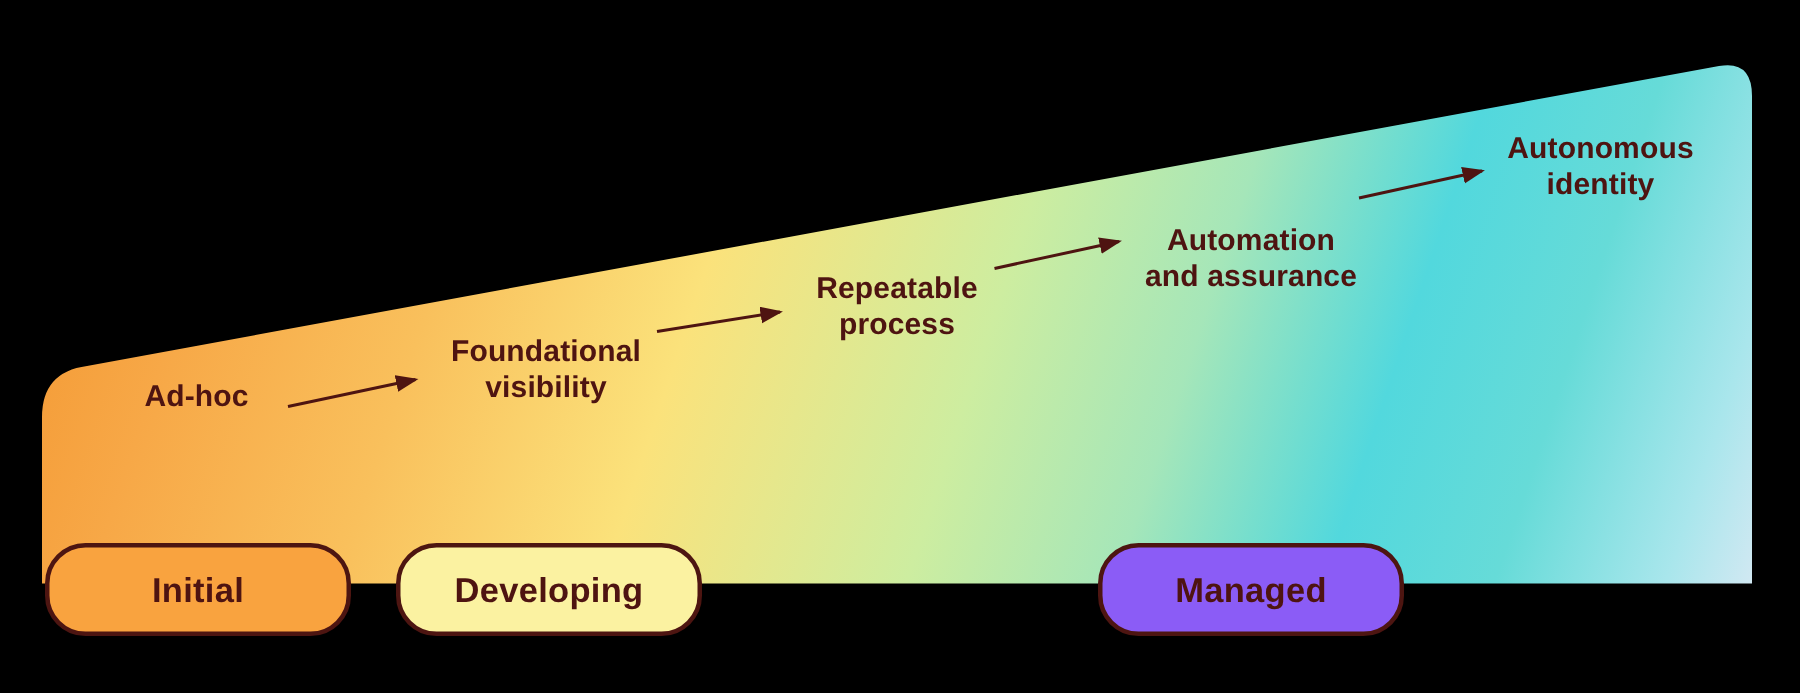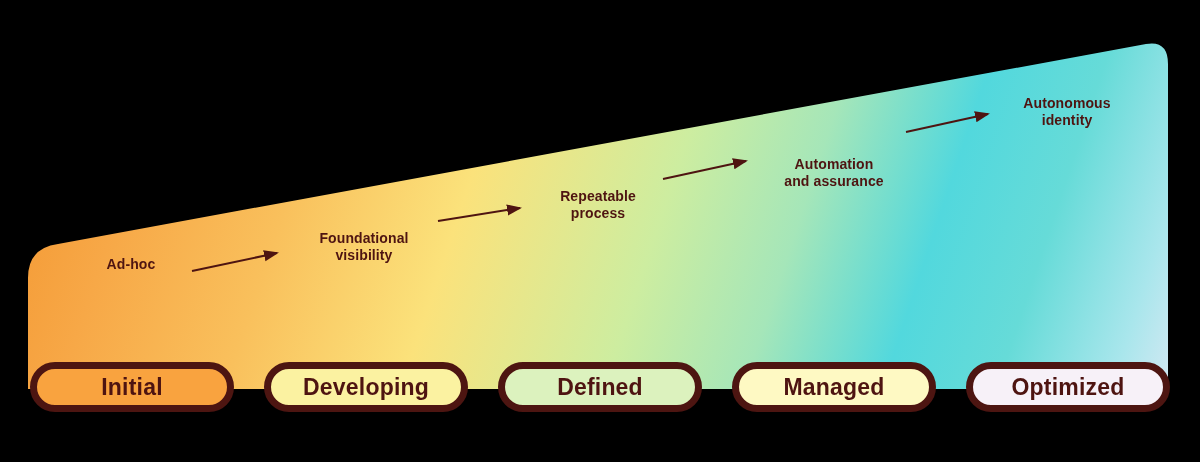--- a/index.html
+++ b/index.html
@@ -23,31 +23,31 @@
   }
   .arrow {
     stroke-width: 2;
     fill: none;
   }
   .annotation {
     position: absolute;
     transform: translate(-50%, -50%);
     text-align: center;
     white-space: pre-line;
-    font-size: 14px;
+    font-size: 20px;
     font-weight: 600;
     line-height: 1.22;
     letter-spacing: 0.1px;
   }
   .pill {
     position: absolute;
     top: 362px;
     width: 204px;
-    height: 50px;
-    border: 7px solid #c2410c;
+    height: 62px;
+    border: 3px solid #c2410c;
     border-radius: 27px;
     box-sizing: border-box;
     display: flex;
     align-items: center;
     justify-content: center;
   }
   .pill-label {
     font-size: 23px;
     font-weight: 600;
     letter-spacing: 0.2px;
@@ -108,25 +108,19 @@
 identity</div>
 
   <div class="pill" style="left: 30px; background: rgb(249, 163, 63); border-color: rgb(77, 21, 17);">
     <span class="pill-label">Initial</span>
   </div>
 
   <div class="pill" style="left: 264px; background: rgb(251, 242, 161); border-color: rgb(77, 21, 17);">
     <span class="pill-label">Developing</span>
   </div>
 
-  <div class="pill" style="left: 498px; background: rgb(220, 242, 190); border-color: rgb(77, 21, 17);">
-    <span class="pill-label">Defined</span>
-  </div>
 
-  <div class="pill" style="left: 732px; background: #fef9c3; border-color: rgb(77, 21, 17);">
+  <div class="pill" style="left: 732px; background: #8b5cf6; border-color: rgb(77, 21, 17);">
     <span class="pill-label">Managed</span>
   </div>
 
-  <div class="pill" style="left: 966px; background: rgb(247, 241, 248); border-color: rgb(77, 21, 17);">
-    <span class="pill-label">Optimized</span>
-  </div>
 
 </div>
 
 </body></html>

